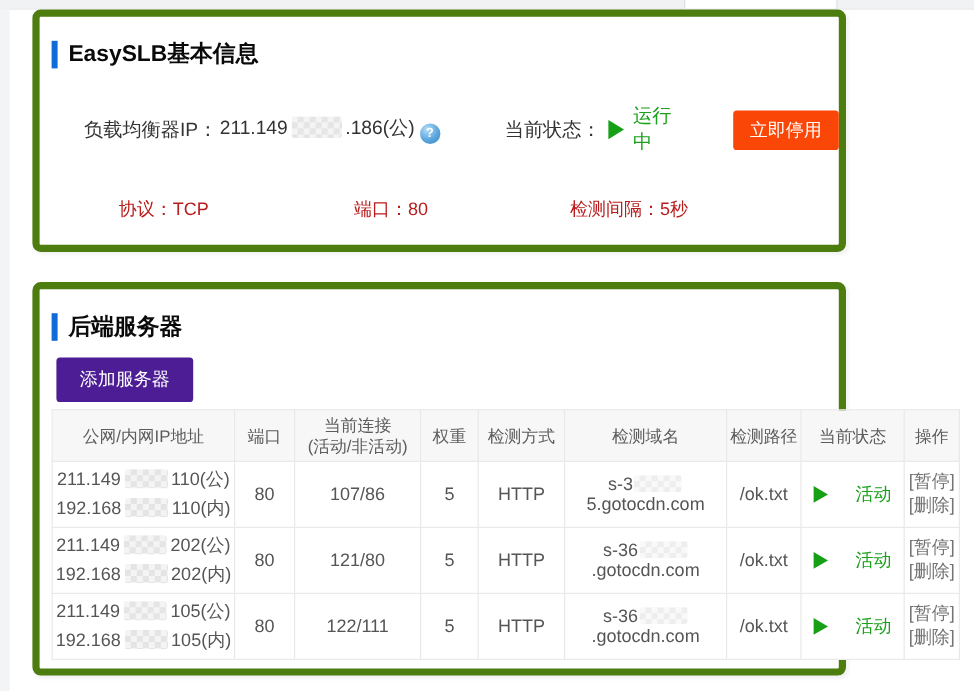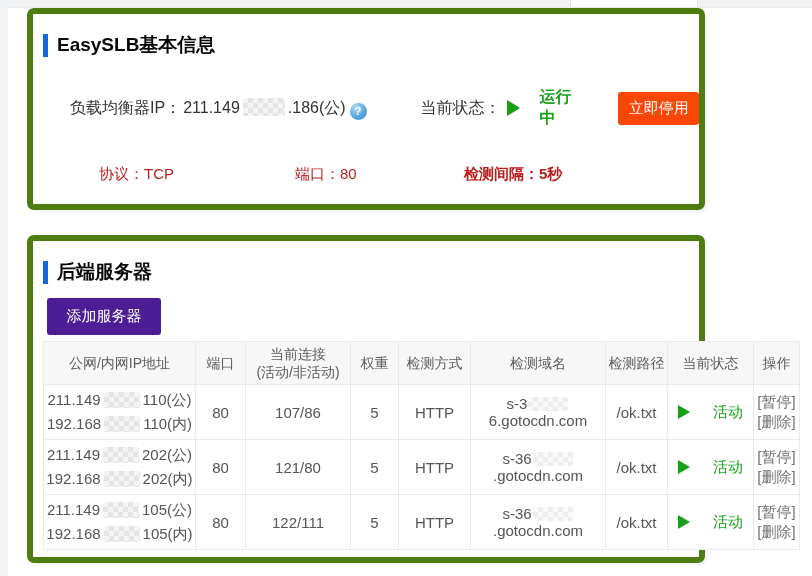--- a/index.html
+++ b/index.html
@@ -49,33 +49,33 @@
   .help-icon{
     display:inline-block;width:17px;height:17px;border-radius:50%;
     background:radial-gradient(circle at 35% 28%,#b3dcf7,#5aa5dd 55%,#3a87c8);
     color:#fff;font-size:11px;font-weight:bold;line-height:17px;text-align:center;
     vertical-align:-2px;margin-left:4px;cursor:pointer;
   }
   .status-lbl{margin-left:54px;}
   .play{display:inline-block;width:0;height:0;border-style:solid;}
   .play-lg{border-width:8px 0 8px 13px;border-color:transparent transparent transparent #16a016;margin-left:6px;}
   .status-green{color:#1ca11c;}
-  .status-running{font-size:16px;font-weight:bold;margin-left:20px;}
+  .status-running{font-size:16px;font-weight:normal;margin-left:8px;}
   .stop-btn{
     margin-left:38px;width:93px;height:33px;border:none;border-radius:3px;
     background:#fa4708;color:#fff;font-size:15px;cursor:pointer;
     font-family:inherit;
   }
 
   
   .info-line2{position:absolute;top:151px;left:0;width:774px;height:22px;font-size:15px;color:#b91c1c;}
   .kv{position:absolute;white-space:nowrap;}
   .kv-protocol{left:66px;}
   .kv-port{left:262px;}
-  .kv-interval{left:431px;font-weight:bold;}
+  .kv-interval{left:442px;}
 
   
   .add-btn{
     position:absolute;top:57px;left:14px;width:114px;height:37px;
     border:none;border-radius:3px;background:#4c1d95;color:#fff;font-size:15px;
     cursor:pointer;font-family:inherit;
   }
   .srv-table{
     position:absolute;top:100px;left:10px;width:756px;
     border-collapse:collapse;table-layout:fixed;
@@ -164,21 +164,21 @@
     <tbody>
       <tr>
         <td class="td-ip">
           <div><span>211.149</span><span class="mosaic mosaic-ip-tbl"></span><span>110(公)</span></div>
           <div><span>192.168</span><span class="mosaic mosaic-ip-tbl"></span><span>110(内)</span></div>
         </td>
         <td>80</td>
         <td>107/86</td>
         <td>5</td>
         <td>HTTP</td>
-        <td><span>s-3</span><span class="mosaic mosaic-domain"></span><span>6.gotocdn.com</span></td>
+        <td><span>s-3</span><span class="mosaic mosaic-domain"></span><span>5.gotocdn.com</span></td>
         <td>/ok.txt</td>
         <td class="td-status"><span class="play play-sm"></span><span class="status-green">活动</span></td>
         <td class="td-actions">
           <a class="op-link">[暂停]</a>
           <a class="op-link">[删除]</a>
         </td>
       </tr>
       <tr>
         <td class="td-ip">
           <div><span>211.149</span><span class="mosaic mosaic-ip-tbl"></span><span>202(公)</span></div>

